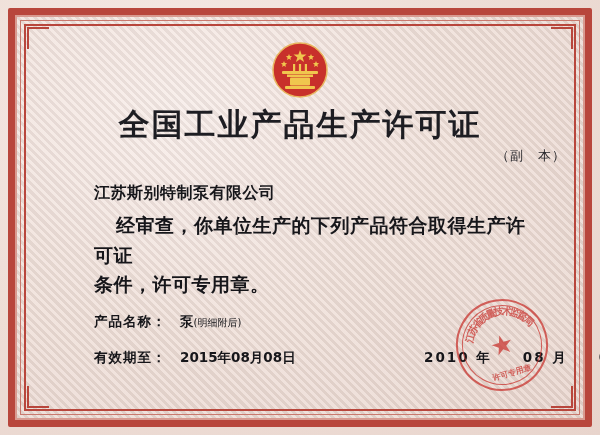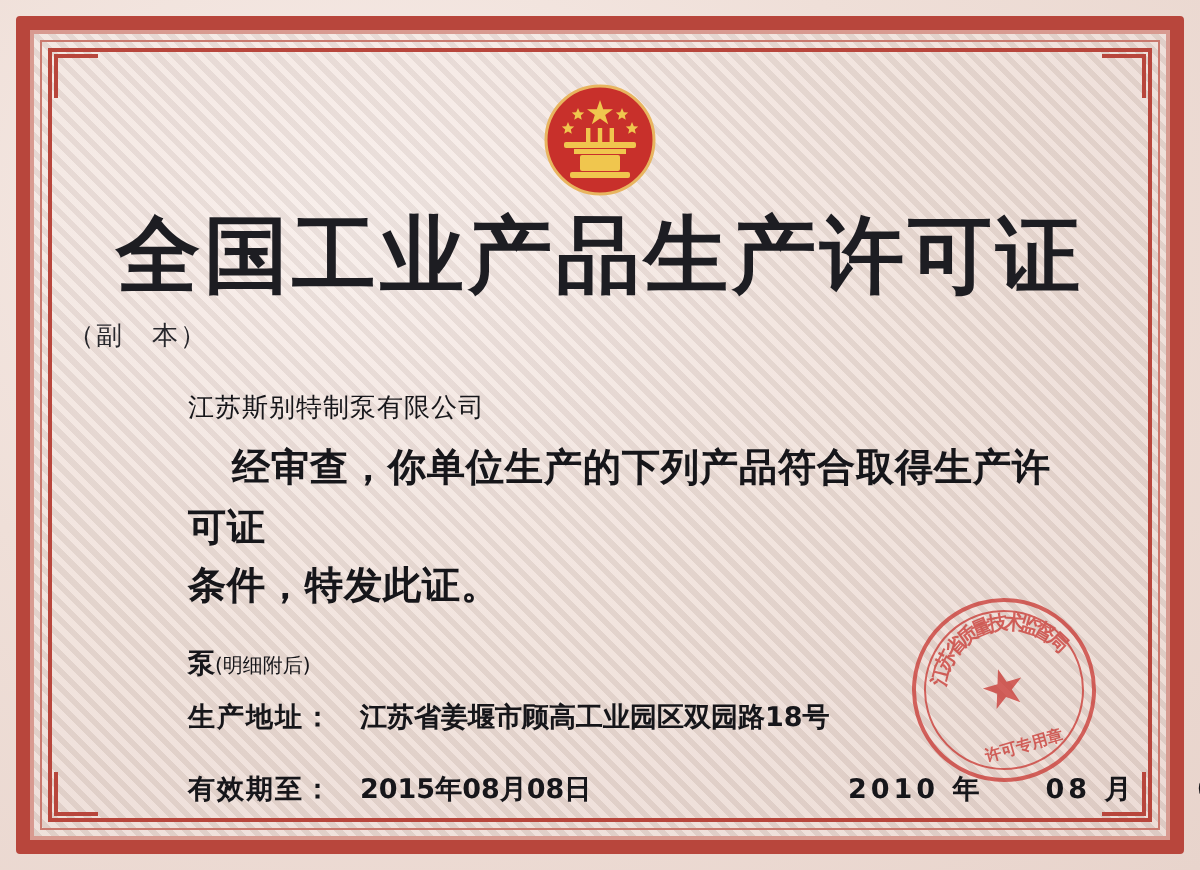--- a/index.html
+++ b/index.html
@@ -77,44 +77,44 @@
     margin-top: 10px;
   }
   .emblem {
     width: 64px;
     height: 60px;
     position: relative;
   }
 
   .title {
     text-align: center;
-    font-family: Liberation Mono, monospace;
-    font-size: 42px;
+    font-family: Liberation Serif, serif;
+    font-size: 31px;
     font-weight: bold;
     letter-spacing: 2px;
     color: #1d1d22;
     margin-top: 8px;
     line-height: 1.1;
   }
   .subtitle {
-    text-align: left;
+    text-align: right;
     font-size: 13px;
     color: #27272c;
     margin-top: 5px;
     letter-spacing: 1px;
   }
 
   .body-block {
     margin-top: 18px;
     padding-left: 60px;
     padding-right: 30px;
   }
   .company {
-    font-size: 13px;
-    font-weight: normal;
+    font-size: 16px;
+    font-weight: bold;
     color: #16161a;
     letter-spacing: 0.5px;
   }
   .statement {
     margin-top: 7px;
     font-size: 19px;
     font-weight: bold;
     color: #16161a;
     line-height: 1.55;
     text-indent: 22px;
@@ -268,35 +268,32 @@
       </div>
     </div>
 
     <div class="title">全国工业产品生产许可证</div>
     <div class="subtitle">（副　本）</div>
 
     <div class="body-block">
       <div class="company">江苏斯别特制泵有限公司</div>
       <div class="statement">
         <span>经审查，你单位生产的下列产品符合取得生产许可证</span>
-        <span class="line2">条件，特发此证。</span>
+        <span class="line2">条件，许可专用章。</span>
       </div>
     </div>
 
     <div class="fields">
 
       <div class="field-row">
+        <span class="field-label">产品名称：</span>
         <span class="field-value"><span>泵</span><span class="small">(明细附后)</span></span>
       </div>
 
 
-      <div class="field-row">
-        <span class="field-label">生产地址：</span>
-        <span class="field-value">江苏省姜堰市顾高工业园区双园路18号</span>
-      </div>
 
       <div class="field-row">
       </div>
 
       <div class="field-row date-row">
         <span class="field-label">有效期至：</span>
         <span class="field-value">2015年08月08日</span>
         <span class="date-right">2010 年　　08 月　　09 日</span>
       </div>
 

